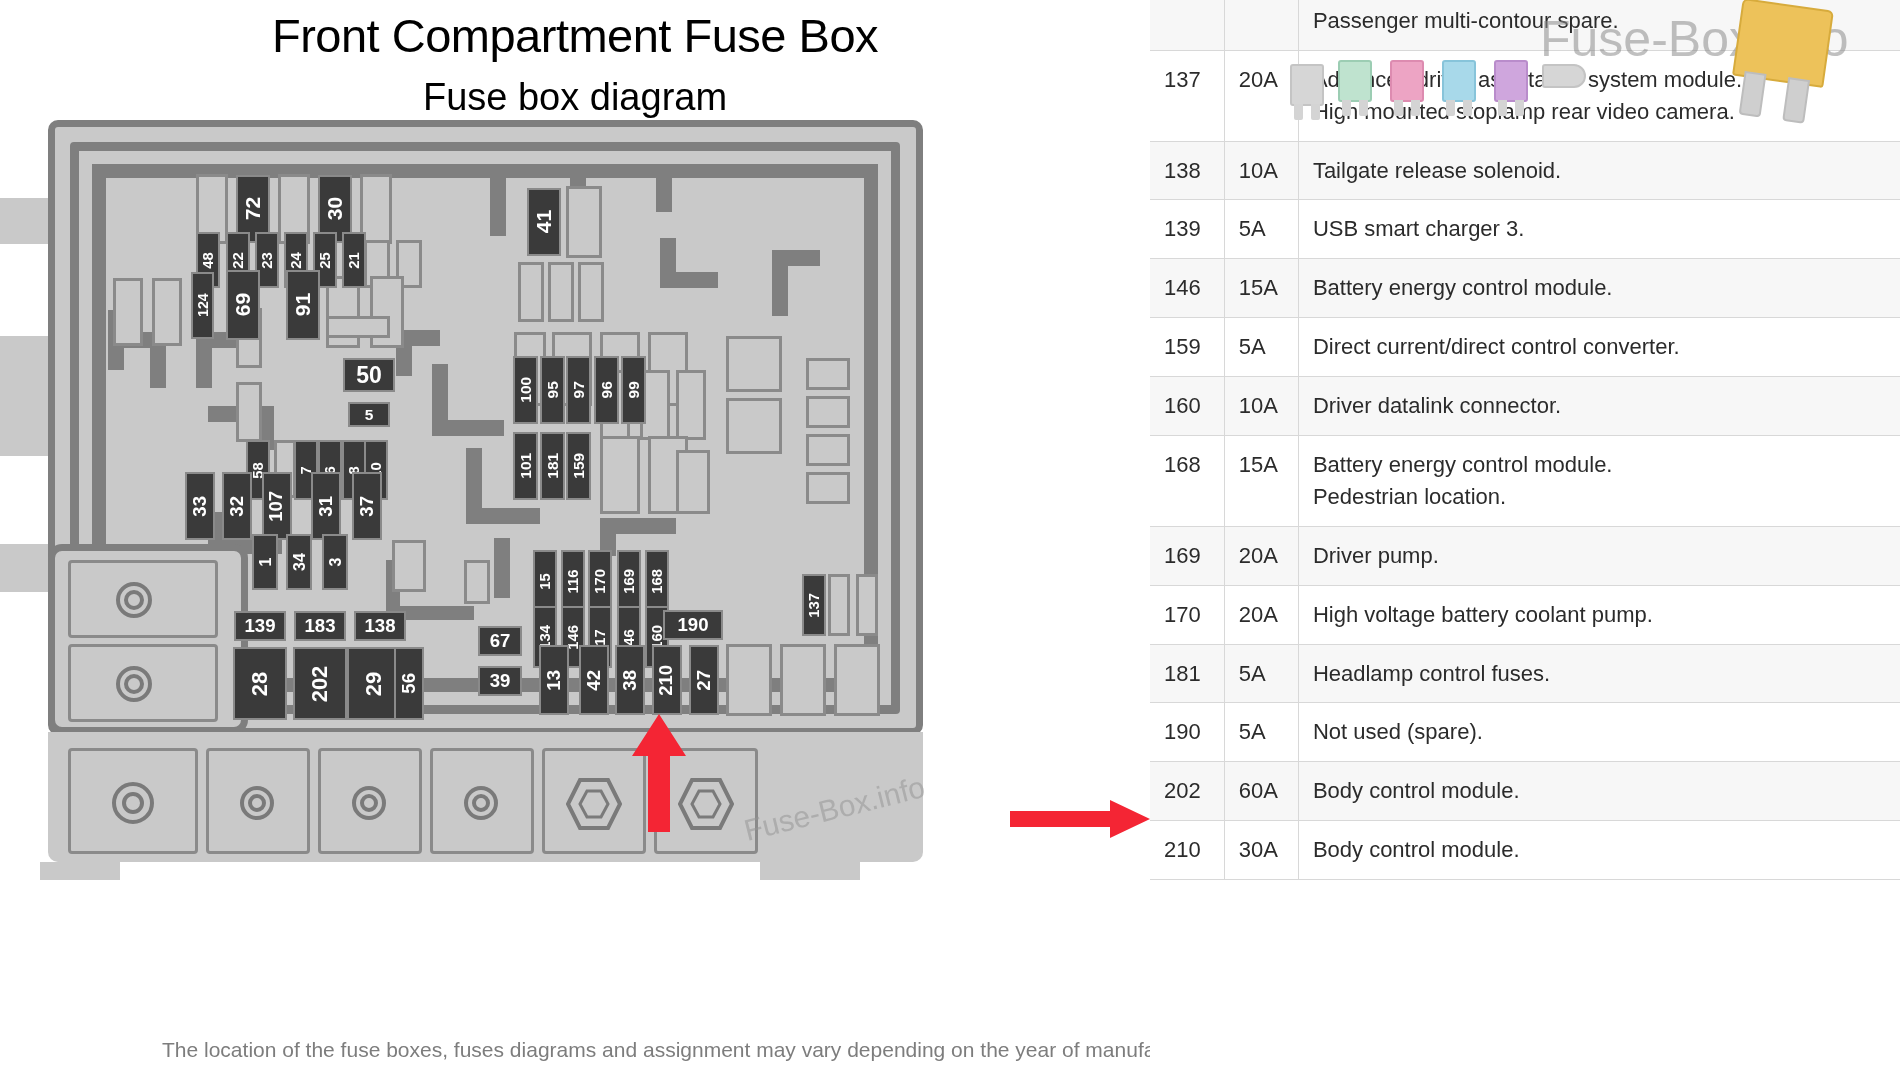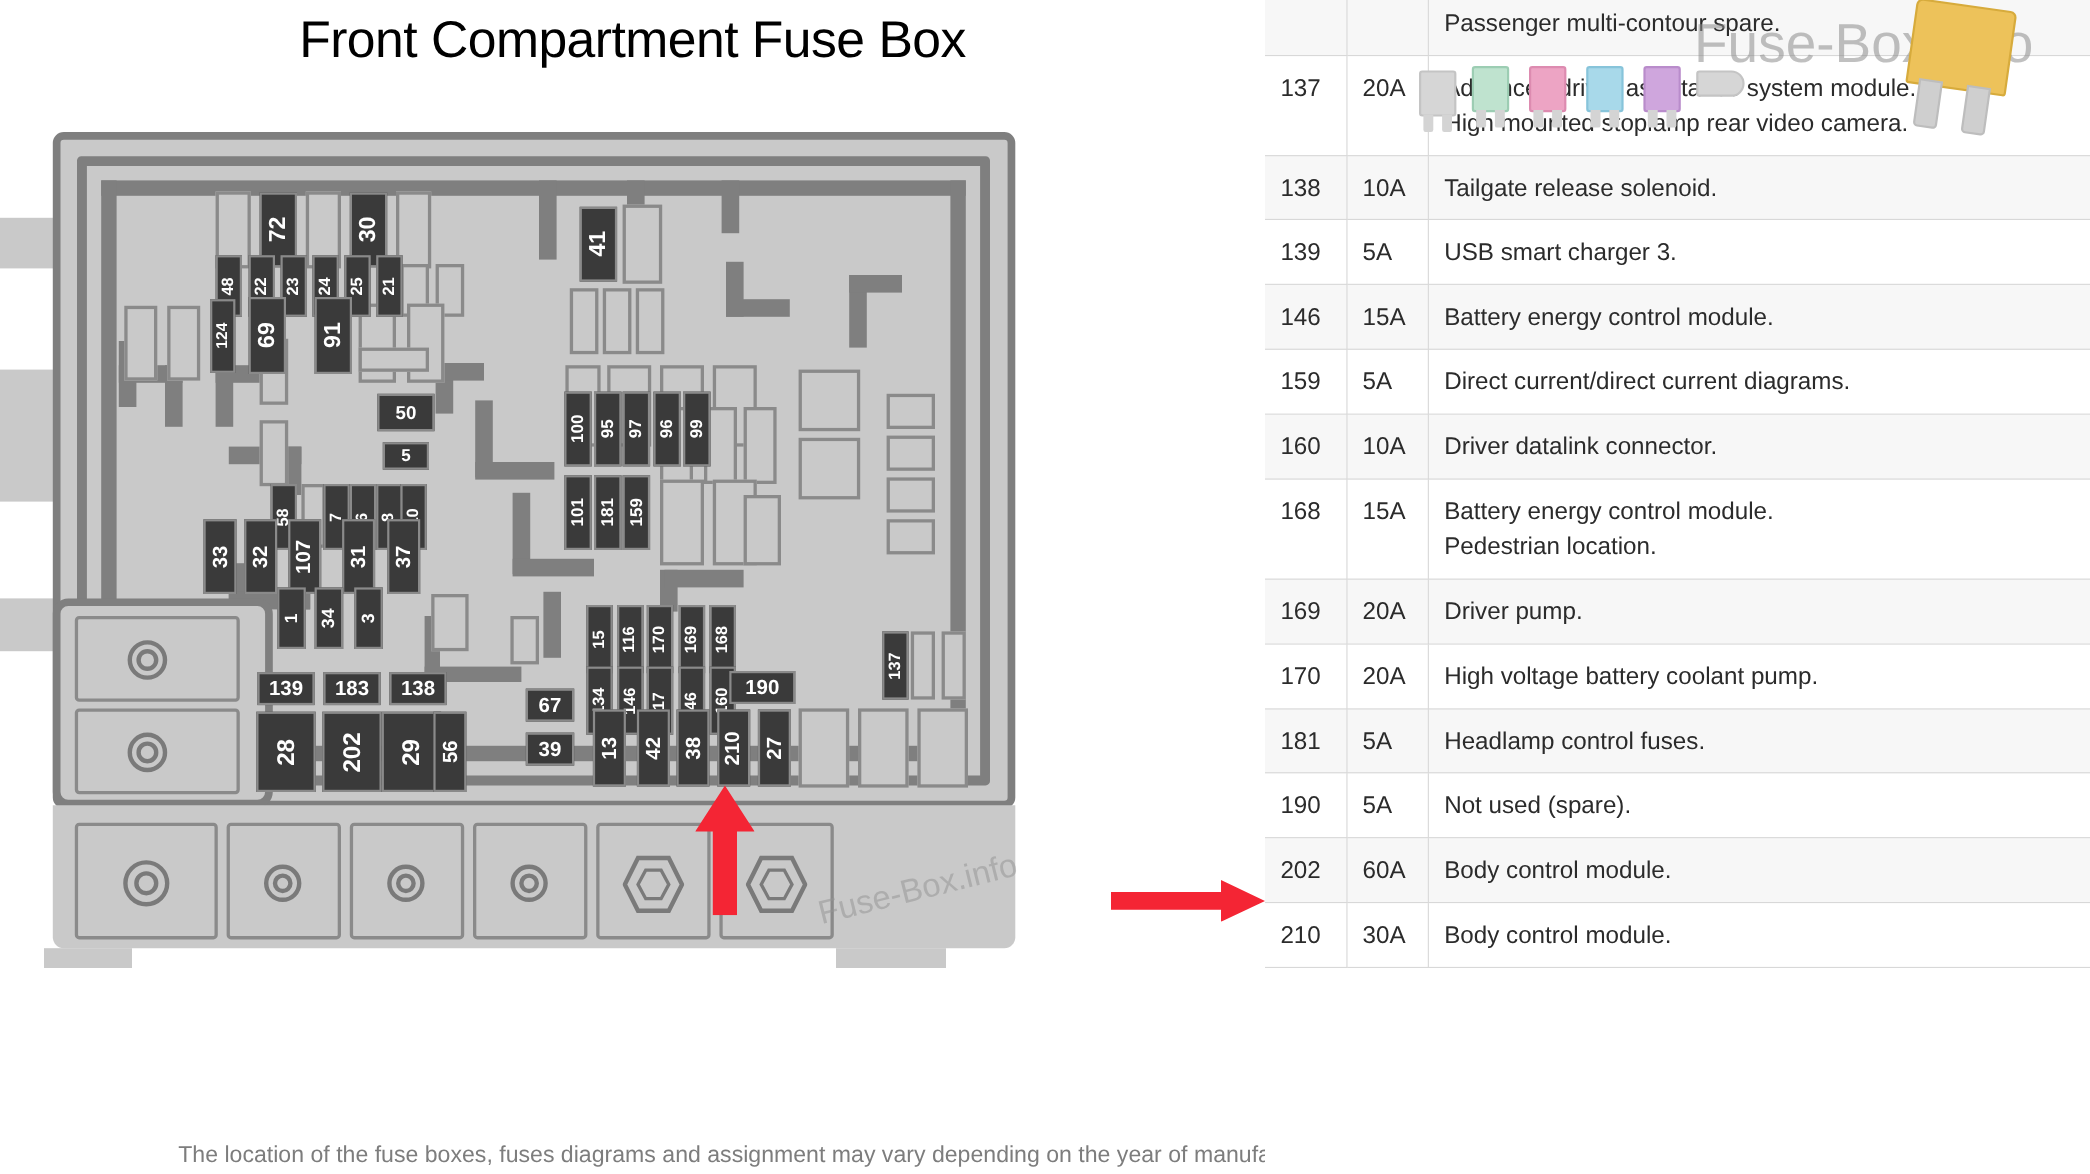--- a/index.html
+++ b/index.html
@@ -118,20 +118,21 @@
   }
 </style>
 </head>
 <body>
 
 <div id="root">
 
   <div id="left-panel">
 
     <div id="title-main">Front Compartment Fuse Box</div>
+    <div id="title-sub">Fuse box diagram</div>
 
     <div id="diagram">
 
       <div class="lightgray" style="position:absolute;left:0px;top:78px;width:56px;height:46px;"></div>
       <div class="lightgray" style="position:absolute;left:0px;top:216px;width:56px;height:120px;"></div>
       <div class="lightgray" style="position:absolute;left:0px;top:424px;width:56px;height:48px;"></div>
 
       <div class="plate-outer" style="left:48px;top:0px;width:875px;height:615px;"></div>
 
       <div class="inner-area" style="left:70px;top:22px;width:830px;height:572px;"></div>
@@ -283,21 +284,21 @@
           <div class="fuse vert" style="left: 191px; top: 152px; width: 23px; height: 67px;">
             <span style="font-size: 14.26px;">124</span>
           </div>
           <div class="fuse vert" style="left: 226px; top: 150px; width: 34px; height: 70px;">
             <span style="font-size: 21.08px;">69</span>
           </div>
           <div class="fuse vert" style="left: 286px; top: 150px; width: 34px; height: 70px;">
             <span style="font-size: 21.08px;">91</span>
           </div>
           <div class="fuse" style="left: 343px; top: 238px; width: 52px; height: 34px;">
-            <span style="font-size: 17px;">50</span>
+            <span style="font-size: 23px;">50</span>
           </div>
           <div class="fuse" style="left: 348px; top: 282px; width: 42px; height: 25px;">
             <span style="font-size: 15.5px;">5</span>
           </div>
           <div class="fuse vert" style="left: 513px; top: 236px; width: 25px; height: 68px;">
             <span style="font-size: 15.5px;">100</span>
           </div>
           <div class="fuse vert" style="left: 540px; top: 236px; width: 25px; height: 68px;">
             <span style="font-size: 15.5px;">95</span>
           </div>
@@ -485,21 +486,21 @@
             <td class="c-num">146</td>
             <td class="c-amp">15A</td>
             <td class="c-desc">
               <span class="desc-line">Battery energy control module.</span>
             </td>
           </tr>
           <tr>
             <td class="c-num">159</td>
             <td class="c-amp">5A</td>
             <td class="c-desc">
-              <span class="desc-line">Direct current/direct current diagrams.</span>
+              <span class="desc-line">Direct current/direct control converter.</span>
             </td>
           </tr>
           <tr class="alt">
             <td class="c-num">160</td>
             <td class="c-amp">10A</td>
             <td class="c-desc">
               <span class="desc-line">Driver datalink connector.</span>
             </td>
           </tr>
           <tr>

